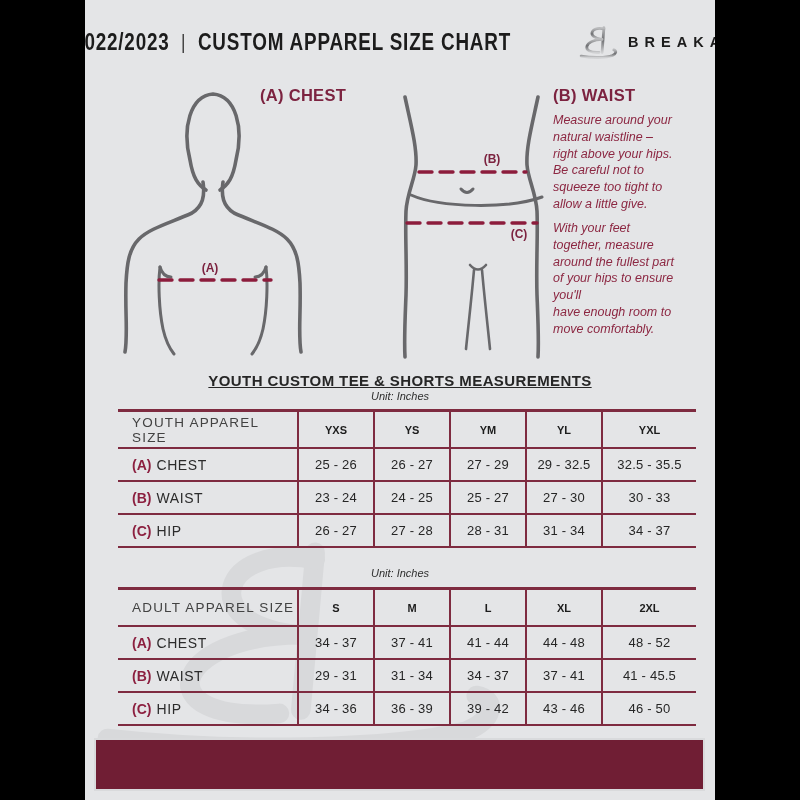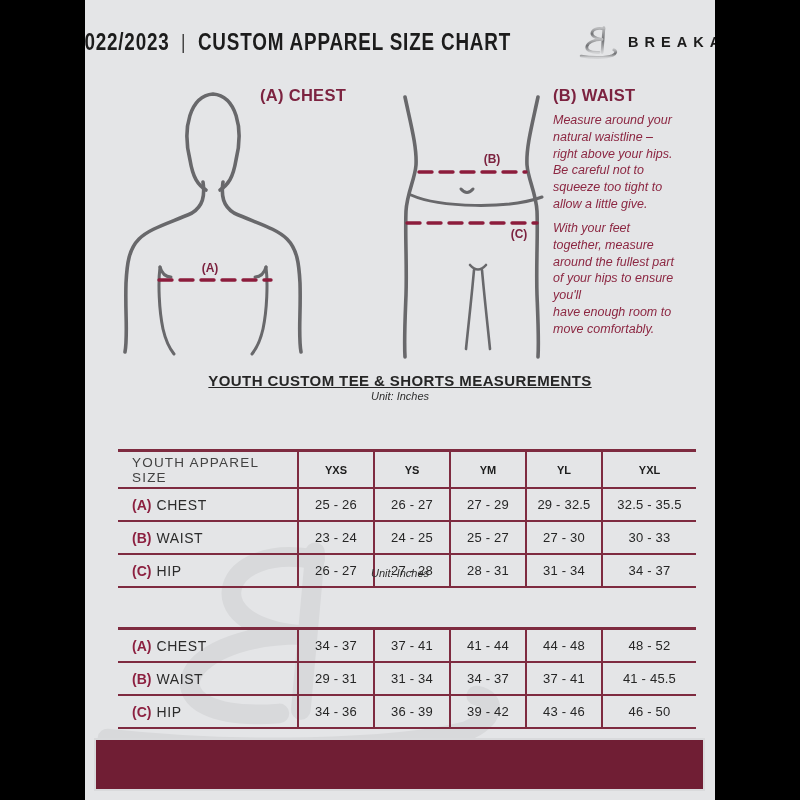--- a/index.html
+++ b/index.html
@@ -57,21 +57,21 @@
     position:absolute; left:0; width:100%; text-align:center; z-index:2;
     font-style:italic; font-size:11px; color:#2e2e2e;
   }
   .yt-title { top:372px;text-decoration:underline; } .yt-unit { top:390px; }
   .at-title { top:549px; } .at-unit { top:567px; }
 
   
   .size-table {
     position:absolute; left:33px; width:578px; z-index:2;
     border-collapse:collapse; table-layout:fixed;
-    border-top:3px solid #7e2b40; border-bottom:2px solid #7e2b40;margin-top:40px;
+    border-top:3px solid #7e2b40; border-bottom:2px solid #7e2b40;
   }
   .youth-table { top:409px; } .adult-table { top:587px; }
   .size-table td { border-bottom:2px solid #7e2b40; background:transparent; }
   .size-table td.vline { border-left:2px solid #7e2b40; }
   .size-table tr.head td { height:33px; }
   .size-table tr.row td { height:29px; }
   .cell-sizehdr {
     padding-left:14px; font-size:13.5px; letter-spacing:1.2px; color:#424242;
   }
   .cell-size { text-align:center; font-weight:700; font-size:11px; color:#1c1c1c; }
@@ -230,20 +230,28 @@
   <table class="size-table adult-table">
     <colgroup>
         <col style="width:180px">
         <col style="width:76px">
         <col style="width:76px">
         <col style="width:76px">
         <col style="width:76px">
         <col style="width:94px">
       </colgroup>
     <tbody>
+        <tr class="head">
+      <td class="cell-sizehdr">ADULT APPAREL SIZE</td>
+      <td class="cell-size vline">S</td>
+      <td class="cell-size vline">M</td>
+      <td class="cell-size vline">L</td>
+      <td class="cell-size vline">XL</td>
+      <td class="cell-size vline">2XL</td>
+    </tr>
     <tr class="row">
       <td class="cell-rowlabel"><span class="prefix">(A)</span><span>CHEST</span></td>
       <td class="cell-val vline">34 - 37</td>
       <td class="cell-val vline">37 - 41</td>
       <td class="cell-val vline">41 - 44</td>
       <td class="cell-val vline">44 - 48</td>
       <td class="cell-val vline">48 - 52</td>
     </tr>
     <tr class="row">
       <td class="cell-rowlabel"><span class="prefix">(B)</span><span>WAIST</span></td>

